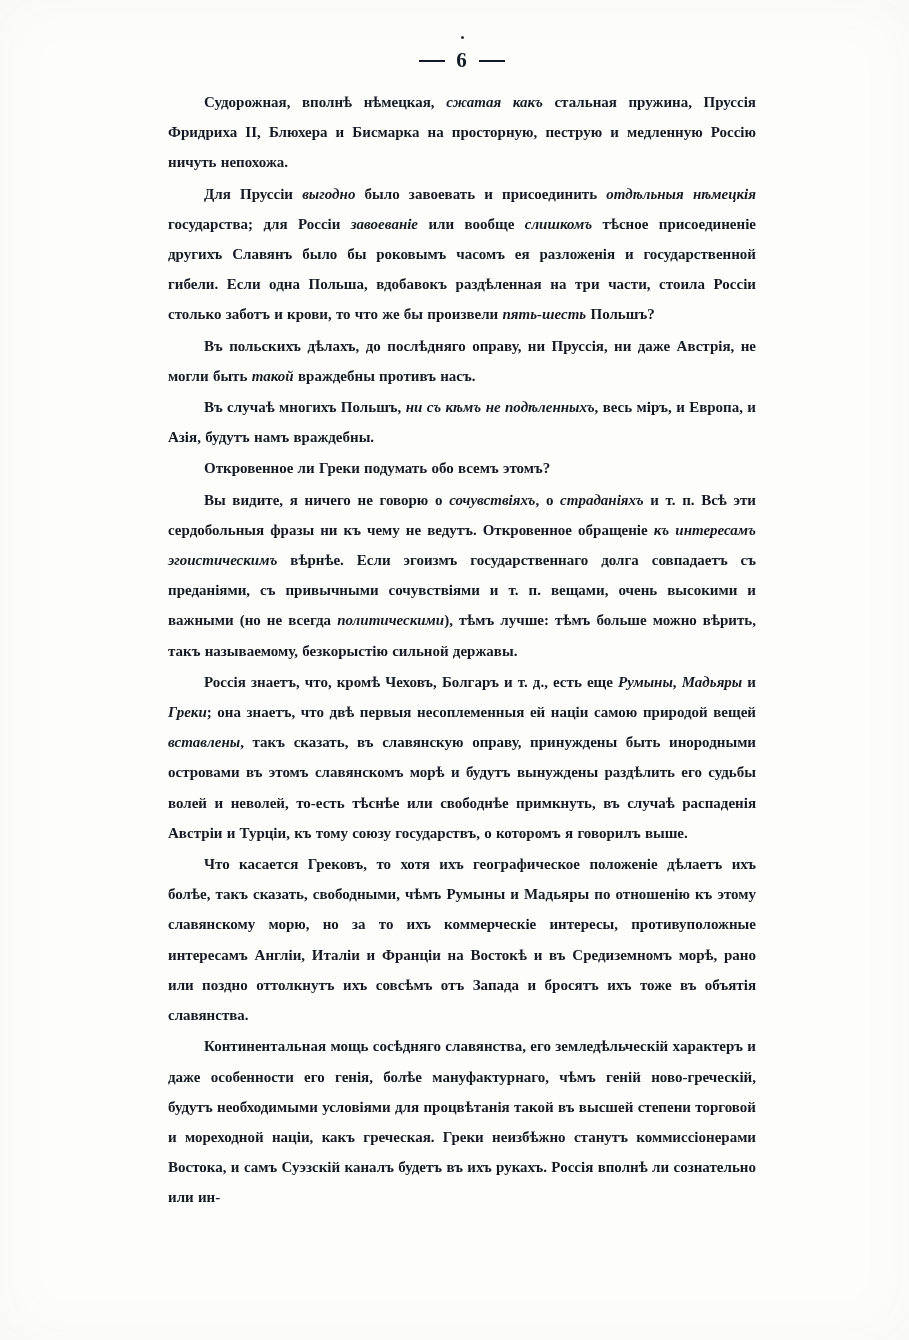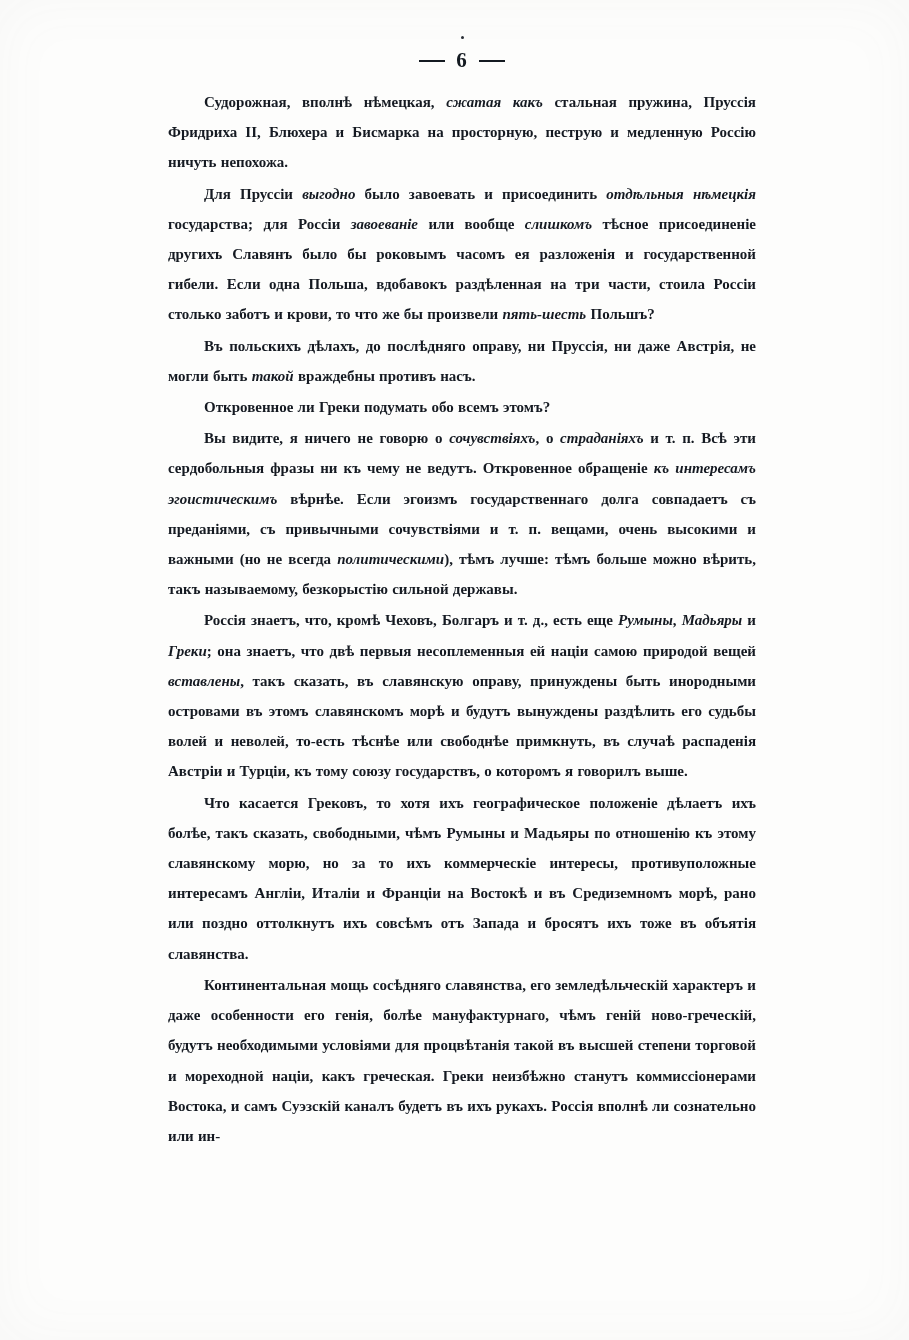--- a/index.html
+++ b/index.html
@@ -88,20 +88,21 @@
 
     <div class="page-header">
       <span class="dot"></span>
       <span class="rule"></span><span>6</span><span class="rule"></span>
     </div>
 
     <div class="body-text" id="body-text">
         <p><span>Судорожная, вполнѣ нѣмецкая, </span><em>сжатая какъ</em><span> стальная пружина, Пруссія Фридриха II, Блюхера и Бисмарка на просторную, пеструю и медленную Россію ничуть непохожа.</span></p>
         <p><span>Для Пруссіи </span><em>выгодно</em><span> было завоевать и присоединить </span><em>отдѣльныя нѣмецкія</em><span> государства; для Россіи </span><em>завоеваніе</em><span> или вообще </span><em>слишкомъ</em><span> тѣсное присоединеніе другихъ Славянъ было бы роковымъ часомъ ея разложенія и государственной гибели. Если одна Польша, вдобавокъ раздѣленная на три части, стоила Россіи столько заботъ и крови, то что же бы произвели </span><em>пять-шесть</em><span> Польшъ?</span></p>
         <p><span>Въ польскихъ дѣлахъ, до послѣдняго оправу, ни Пруссія, ни даже Австрія, не могли быть </span><em>такой</em><span> враждебны противъ насъ.</span></p>
+        <p><span>Въ случаѣ многихъ Польшъ, </span><em>ни съ кѣмъ не подѣленныхъ</em><span>, весь міръ, и Европа, и Азія, будутъ намъ враждебны.</span></p>
         <p><span>Откровенное ли Греки подумать обо всемъ этомъ?</span></p>
         <p><span>Вы видите, я ничего не говорю о </span><em>сочувствіяхъ</em><span>, о </span><em>страданіяхъ</em><span> и т. п. Всѣ эти сердобольныя фразы ни къ чему не ведутъ. Откровенное обращеніе </span><em>къ интересамъ эгоистическимъ</em><span> вѣрнѣе. Если эгоизмъ государственнаго долга совпадаетъ съ преданіями, съ привычными сочувствіями и т. п. вещами, очень высокими и важными (но не всегда </span><em>политическими</em><span>), тѣмъ лучше: тѣмъ больше можно вѣрить, такъ называемому, безкорыстію сильной державы.</span></p>
         <p><span>Россія знаетъ, что, кромѣ Чеховъ, Болгаръ и т. д., есть еще </span><em>Румыны</em><span>, </span><em>Мадьяры</em><span> и </span><em>Греки</em><span>; она знаетъ, что двѣ первыя несоплеменныя ей націи самою природой вещей </span><em>вставлены</em><span>, такъ сказать, въ славянскую оправу, принуждены быть инородными островами въ этомъ славянскомъ морѣ и будутъ вынуждены раздѣлить его судьбы волей и неволей, то-есть тѣснѣе или свободнѣе примкнуть, въ случаѣ распаденія Австріи и Турціи, къ тому союзу государствъ, о которомъ я говорилъ выше.</span></p>
         <p><span>Что касается Грековъ, то хотя ихъ географическое положеніе дѣлаетъ ихъ болѣе, такъ сказать, свободными, чѣмъ Румыны и Мадьяры по отношенію къ этому славянскому морю, но за то ихъ коммерческіе интересы, противуположные интересамъ Англіи, Италіи и Франціи на Востокѣ и въ Средиземномъ морѣ, рано или поздно оттолкнутъ ихъ совсѣмъ отъ Запада и бросятъ ихъ тоже въ объятія славянства.</span></p>
         <p class="last"><span>Континентальная мощь сосѣдняго славянства, его земледѣльческій характеръ и даже особенности его генія, болѣе мануфактурнаго, чѣмъ геній ново-греческій, будутъ необходимыми условіями для процвѣтанія такой въ высшей степени торговой и мореходной націи, какъ греческая. Греки неизбѣжно станутъ коммиссіонерами Востока, и самъ Суэзскій каналъ будетъ въ ихъ рукахъ. Россія вполнѣ ли сознательно или ин-</span></p>
       </div>
 
   </div>
 </div>
 

